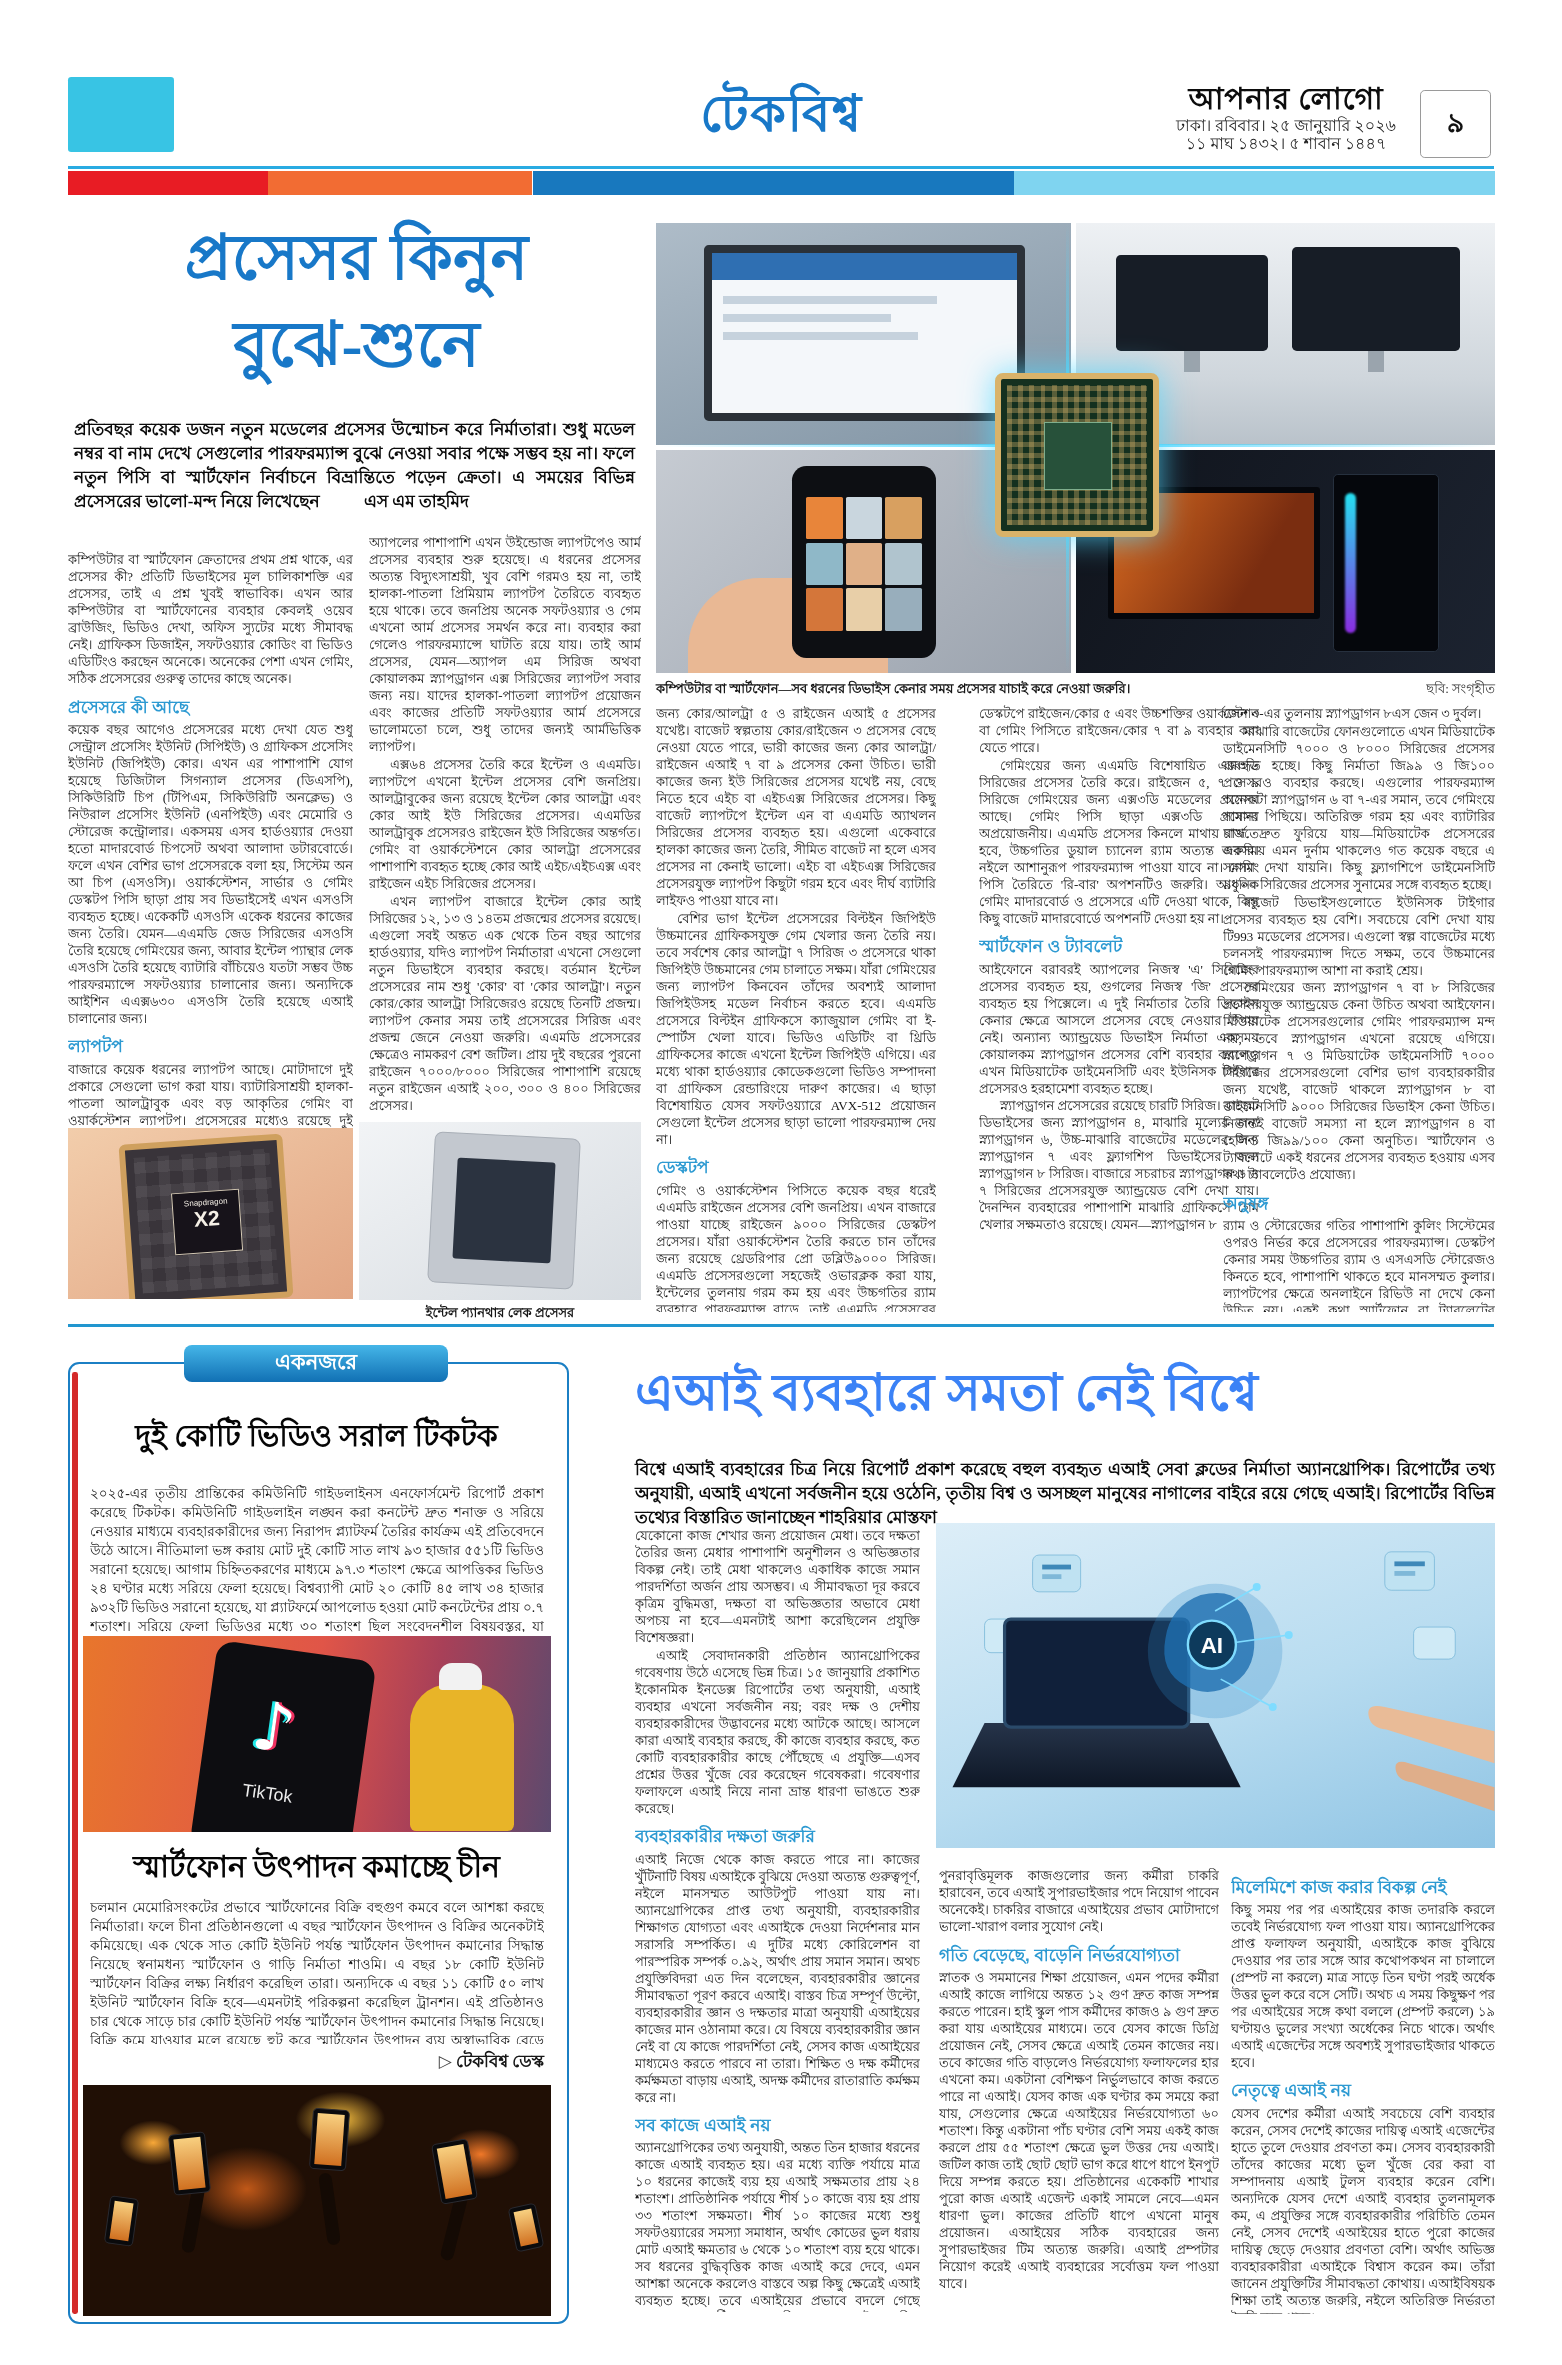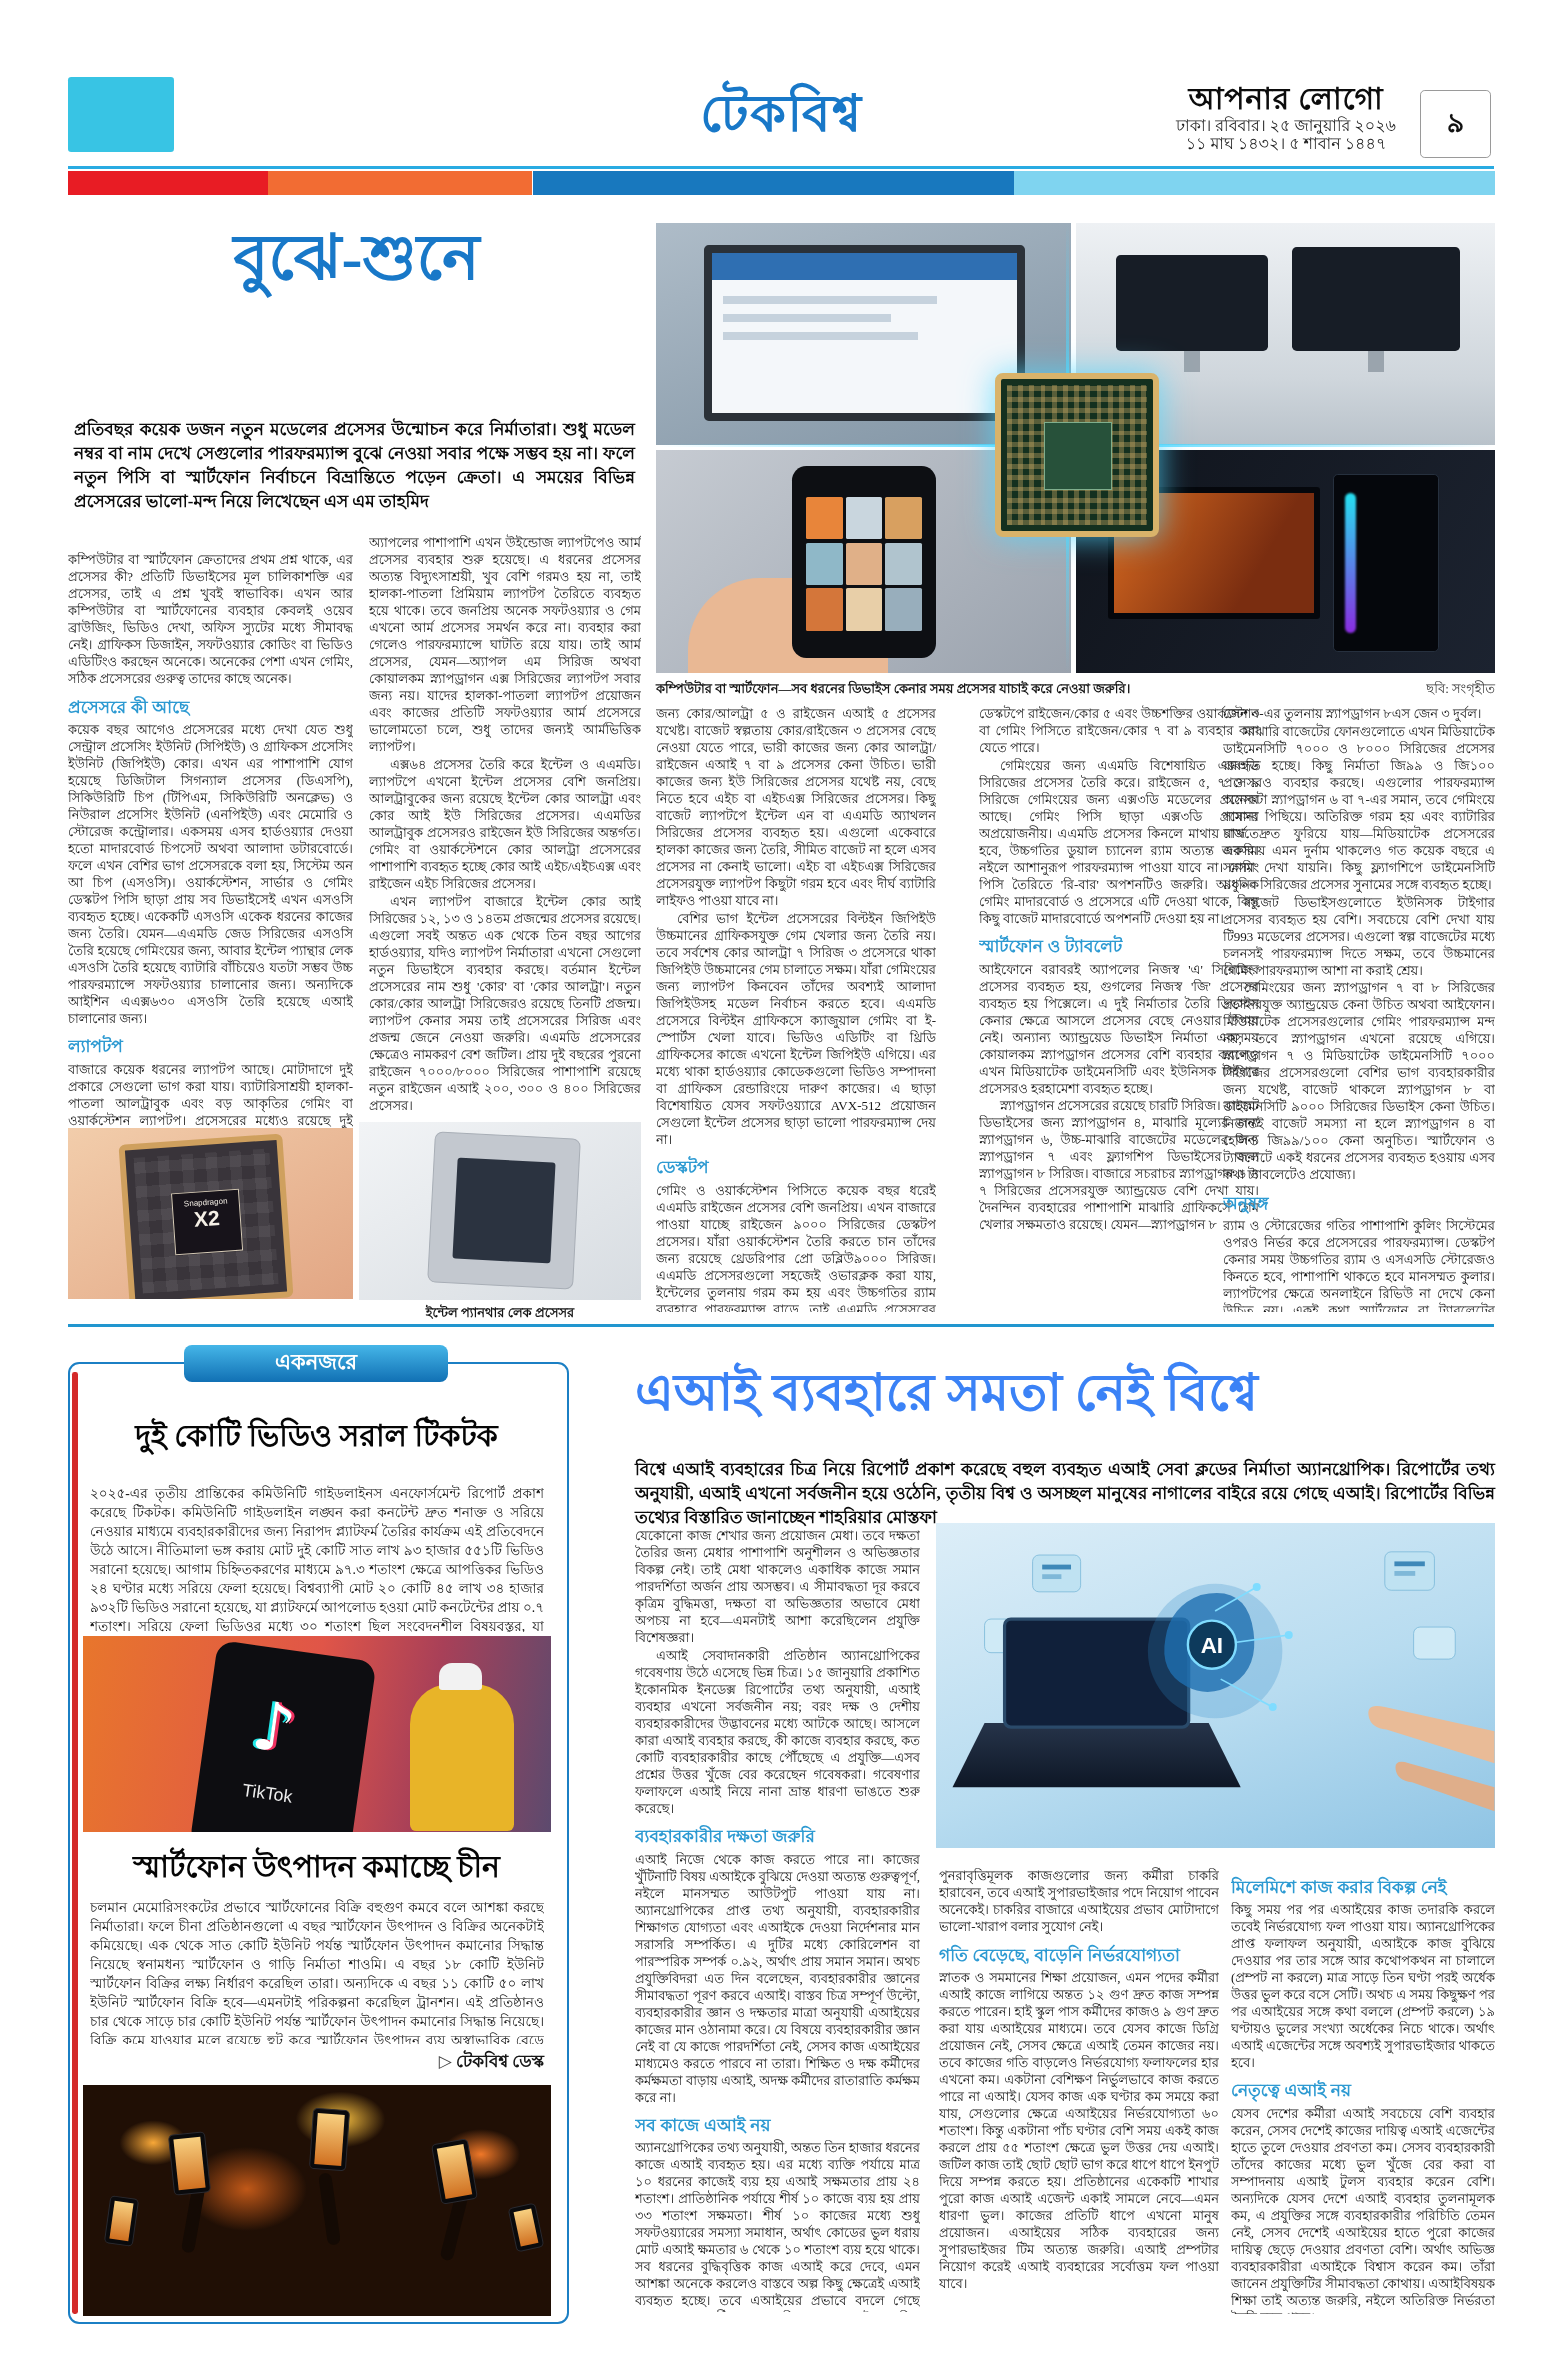--- a/index.html
+++ b/index.html
@@ -19,21 +19,21 @@
   .cbar{top:171px;height:24px;}
   .cbar.red{left:68px;width:200px;background:#e81c24;}
   .cbar.orange{left:268px;width:264px;background:#f26c33;}
   .cbar.blue{left:533px;width:481px;background:#1878be;}
   .cbar.cyan{left:1014px;width:481px;background:#7fd4f0;}
   
   .main-hl{left:76px;top:215px;width:561px;text-align:center;color:#1878c8;font-weight:bold;
            font-size:63px;line-height:87px;font-family:"Liberation Serif","DejaVu Serif",serif;}
   .lead{left:74px;top:401px;width:561px;font-size:17px;line-height:24px;font-weight:600;
         text-align:justify;color:#0a0a0a;}
-  .lead b{font-weight:bold;}
+  .lead b{font-weight:bold;margin-left:40px;}
   .col{font-size:13px;line-height:17px;overflow:hidden;text-align:justify;}
   .col p{margin:0;}
   .col p + p{text-indent:21px;margin-top:0.8px;}
   .col .subhead{margin:9.6px 0 3.2px;color:#2d9ad2;font-weight:bold;font-size:17px;line-height:21px;
                 font-family:"Liberation Sans","DejaVu Sans",sans-serif;}
   .c1{left:68px;top:551px;width:285px;height:603px;}
   .c2{left:369px;top:534px;width:272px;height:599px;}
   .c3{left:656px;top:705px;width:280px;height:607px;}
   .c4{left:939px;top:705px;width:280px;height:607px;margin-left:40px;}
   .c5{left:1223px;top:705px;width:272px;height:607px;}
@@ -137,20 +137,21 @@
 <div class="abs pagebox">
   <span>৯</span>
 </div>
 <div class="abs hrule"></div>
 <div class="abs cbar red"></div>
 <div class="abs cbar orange"></div>
 <div class="abs cbar blue"></div>
 <div class="abs cbar cyan"></div>
 
 <div class="abs main-hl">
+  <div>প্রসেসর কিনুন</div>
   <div>বুঝে-শুনে</div>
 </div>
 <p class="abs lead"><span>প্রতিবছর কয়েক ডজন নতুন মডেলের প্রসেসর উন্মোচন করে নির্মাতারা। শুধু মডেল নম্বর বা নাম দেখে সেগুলোর পারফরম্যান্স বুঝে নেওয়া সবার পক্ষে সম্ভব হয় না। ফলে নতুন পিসি বা স্মার্টফোন নির্বাচনে বিভ্রান্তিতে পড়েন ক্রেতা। এ সময়ের বিভিন্ন প্রসেসরের ভালো-মন্দ নিয়ে লিখেছেন</span> <b>এস এম তাহমিদ</b></p>
 
 <div class="abs collage">
   <div class="panel p-tl">
     <div class="scr">
       <div class="bar"></div>
       <div class="ln" style="top:43px"></div>
       <div class="ln" style="top:61px;width:55%"></div>

